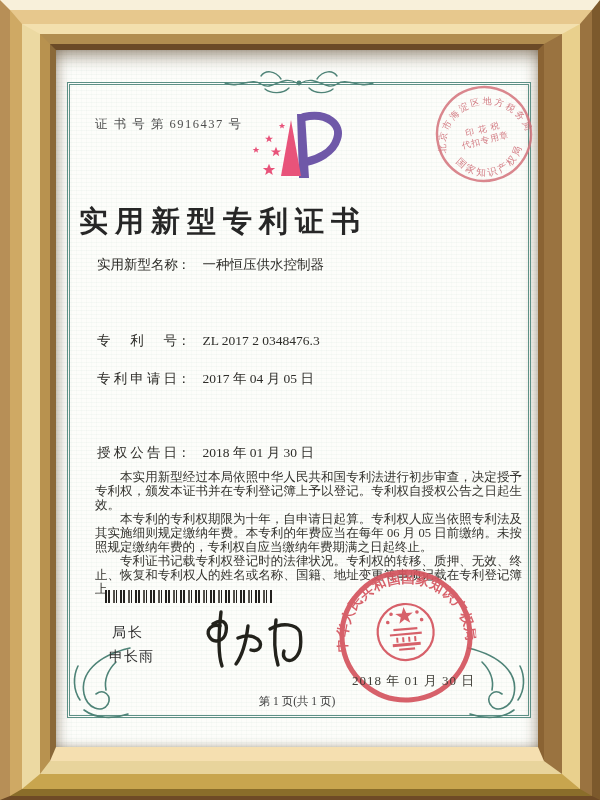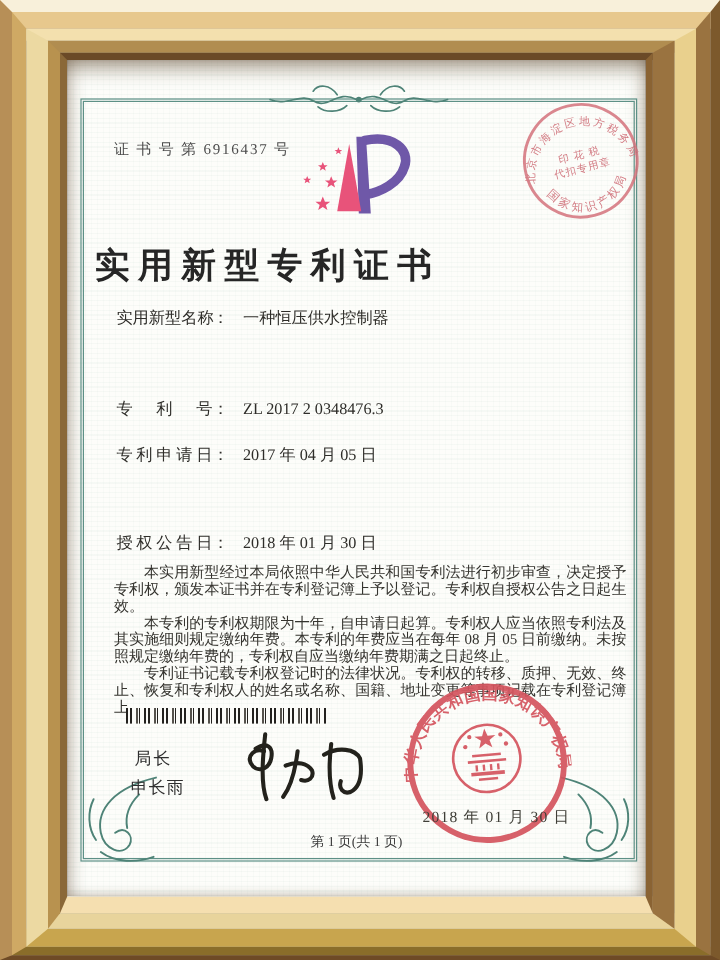--- a/index.html
+++ b/index.html
@@ -127,21 +127,21 @@
       </div>
       <div class="abs field" style="top:320px;">
         <span class="lbl">专利申请日</span><span>：</span><span class="val">2017 年 04 月 05 日</span>
       </div>
       <div class="abs field" style="top:394px;">
         <span class="lbl">授权公告日</span><span>：</span><span class="val">2018 年 01 月 30 日</span>
       </div>
 
       <div class="abs paras">
         <p>本实用新型经过本局依照中华人民共和国专利法进行初步审查，决定授予专利权，颁发本证书并在专利登记簿上予以登记。专利权自授权公告之日起生效。</p>
-        <p>本专利的专利权期限为十年，自申请日起算。专利权人应当依照专利法及其实施细则规定缴纳年费。本专利的年费应当在每年 08 月 05 日前缴纳。未按照规定缴纳年费的，专利权自应当缴纳年费期满之日起终止。</p>
+        <p>本专利的专利权期限为十年，自申请日起算。专利权人应当依照专利法及其实施细则规定缴纳年费。本专利的年费应当在每年 06 月 05 日前缴纳。未按照规定缴纳年费的，专利权自应当缴纳年费期满之日起终止。</p>
         <p>专利证书记载专利权登记时的法律状况。专利权的转移、质押、无效、终止、恢复和专利权人的姓名或名称、国籍、地址变更等事项记载在专利登记簿上。</p>
       </div>
 
       <div class="abs barcode"></div>
 
       <div class="abs director-title">局长</div>
       <div class="abs director-name">申长雨</div>
 
       <svg class="abs" style="left:135px;top:558px;width:120px;height:66px;" viewBox="0 0 120 66">
         <g stroke="#23221c" stroke-width="3.4" fill="none" stroke-linecap="round">

